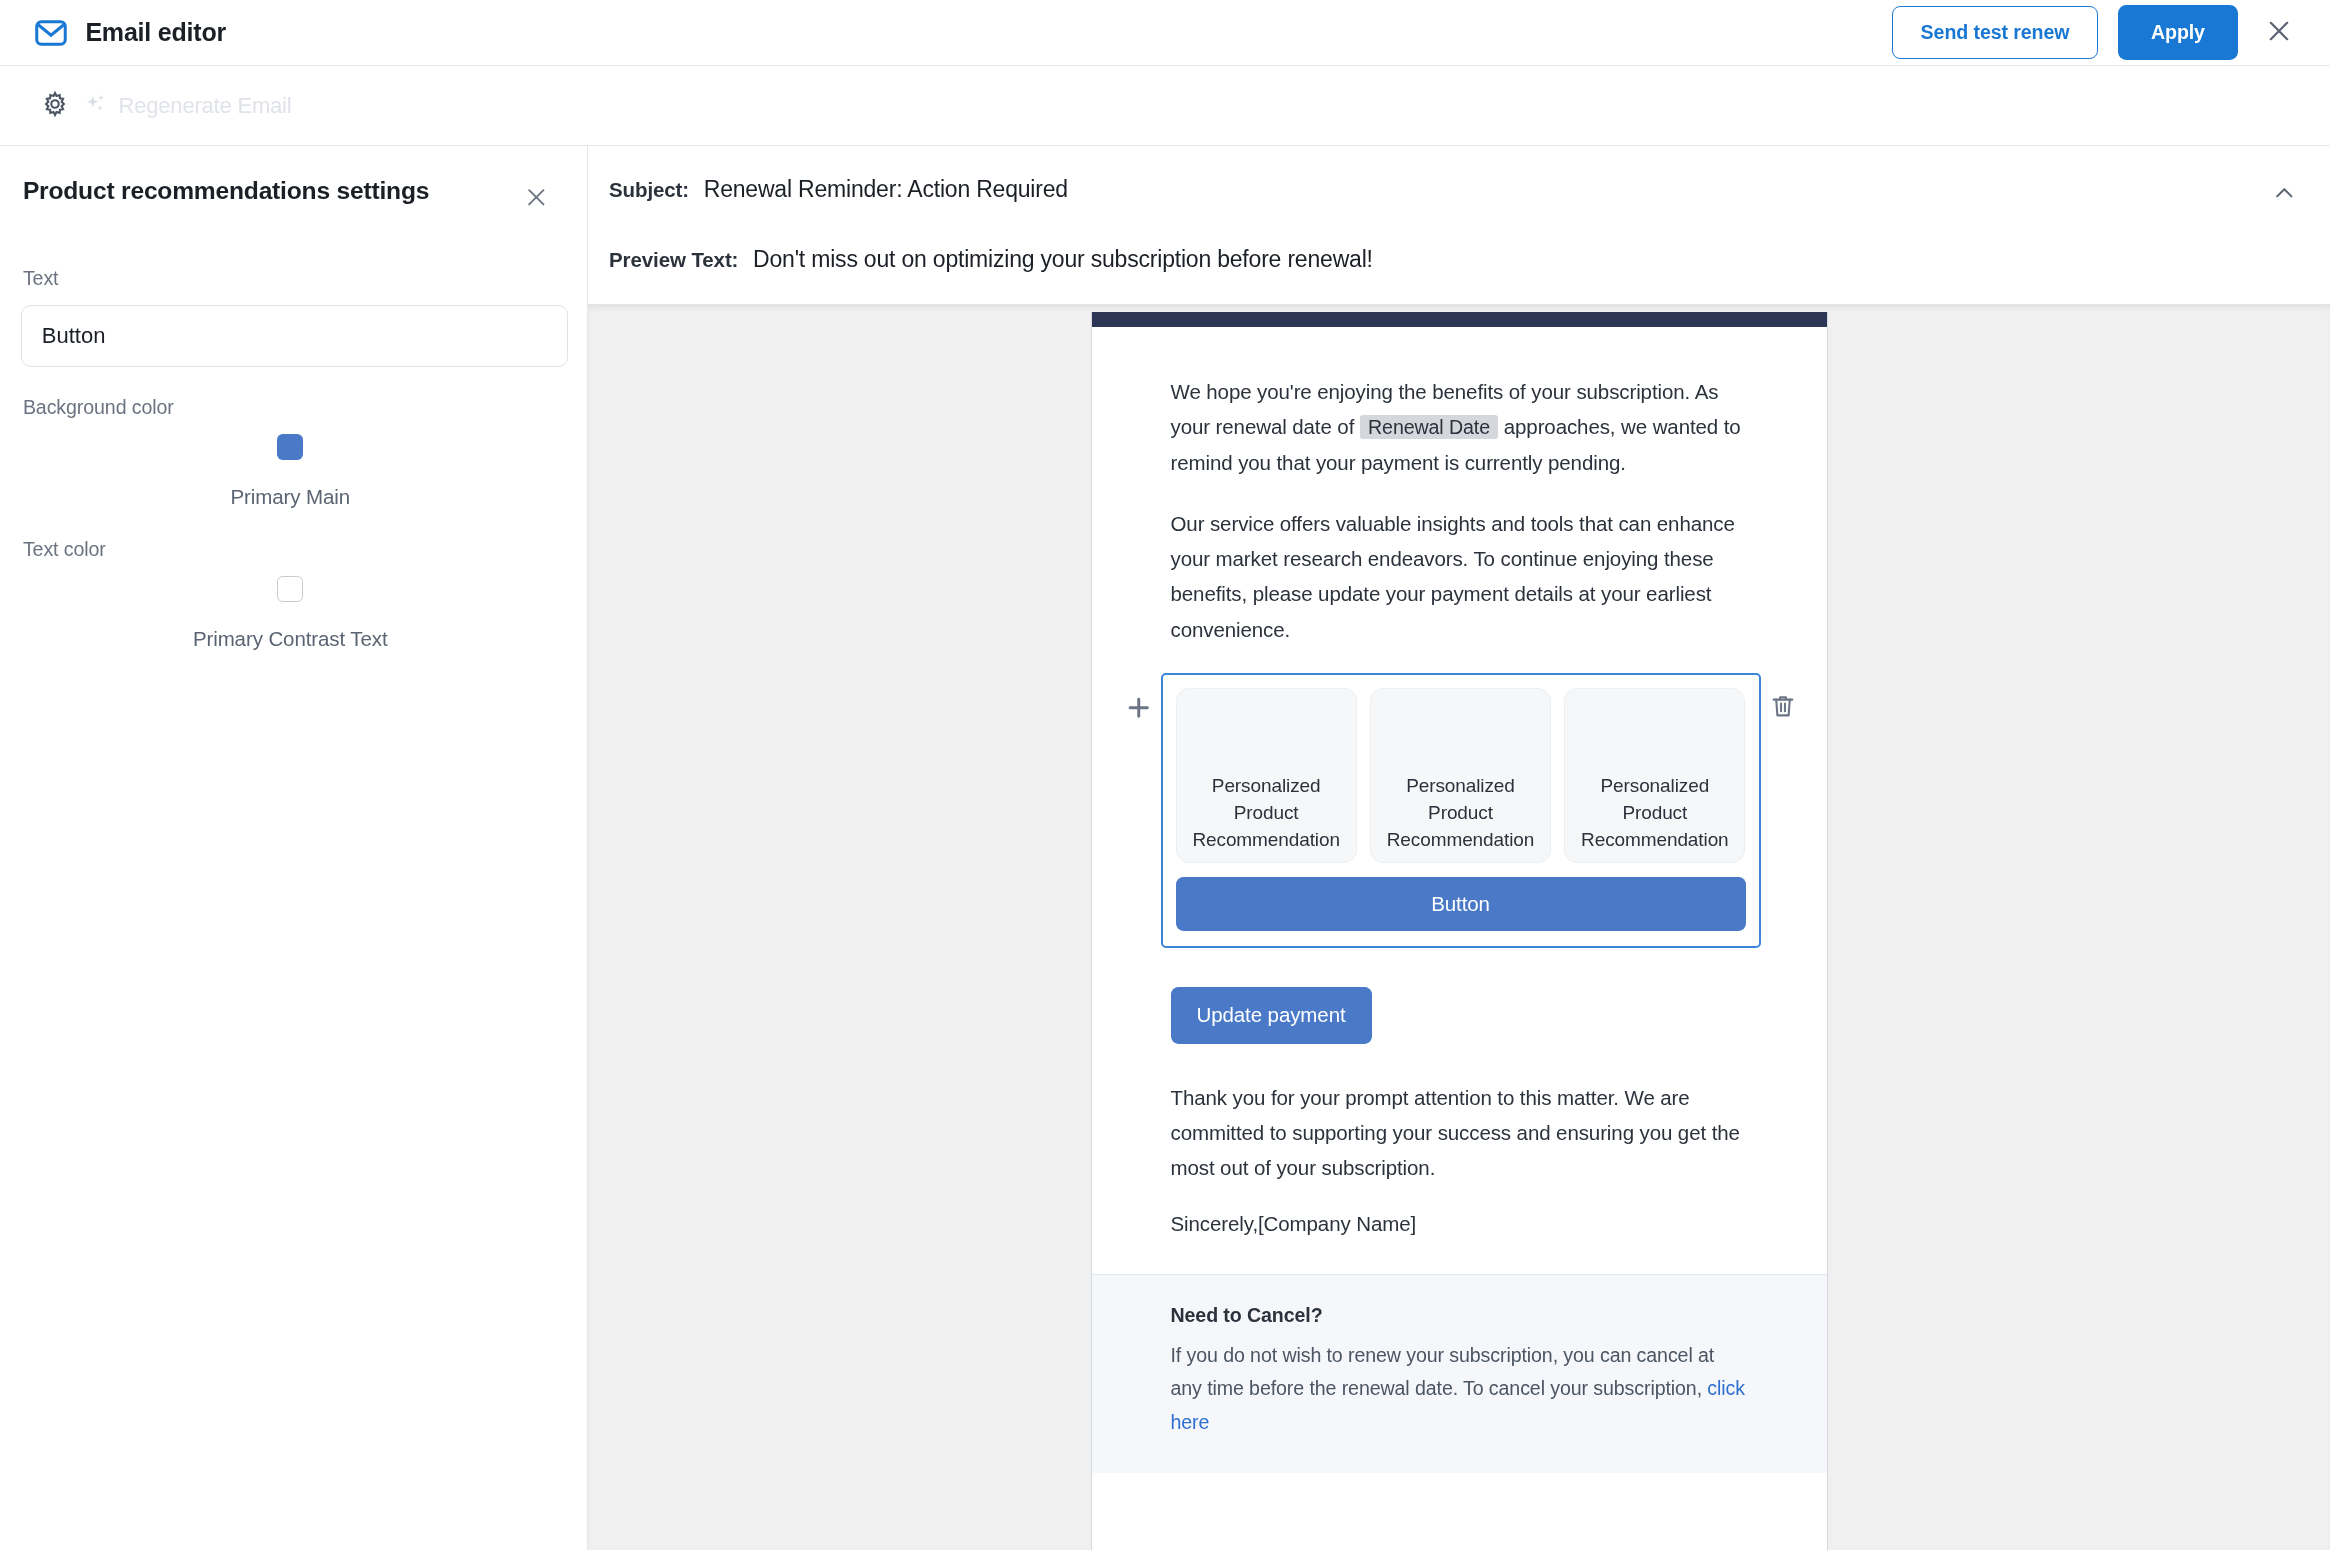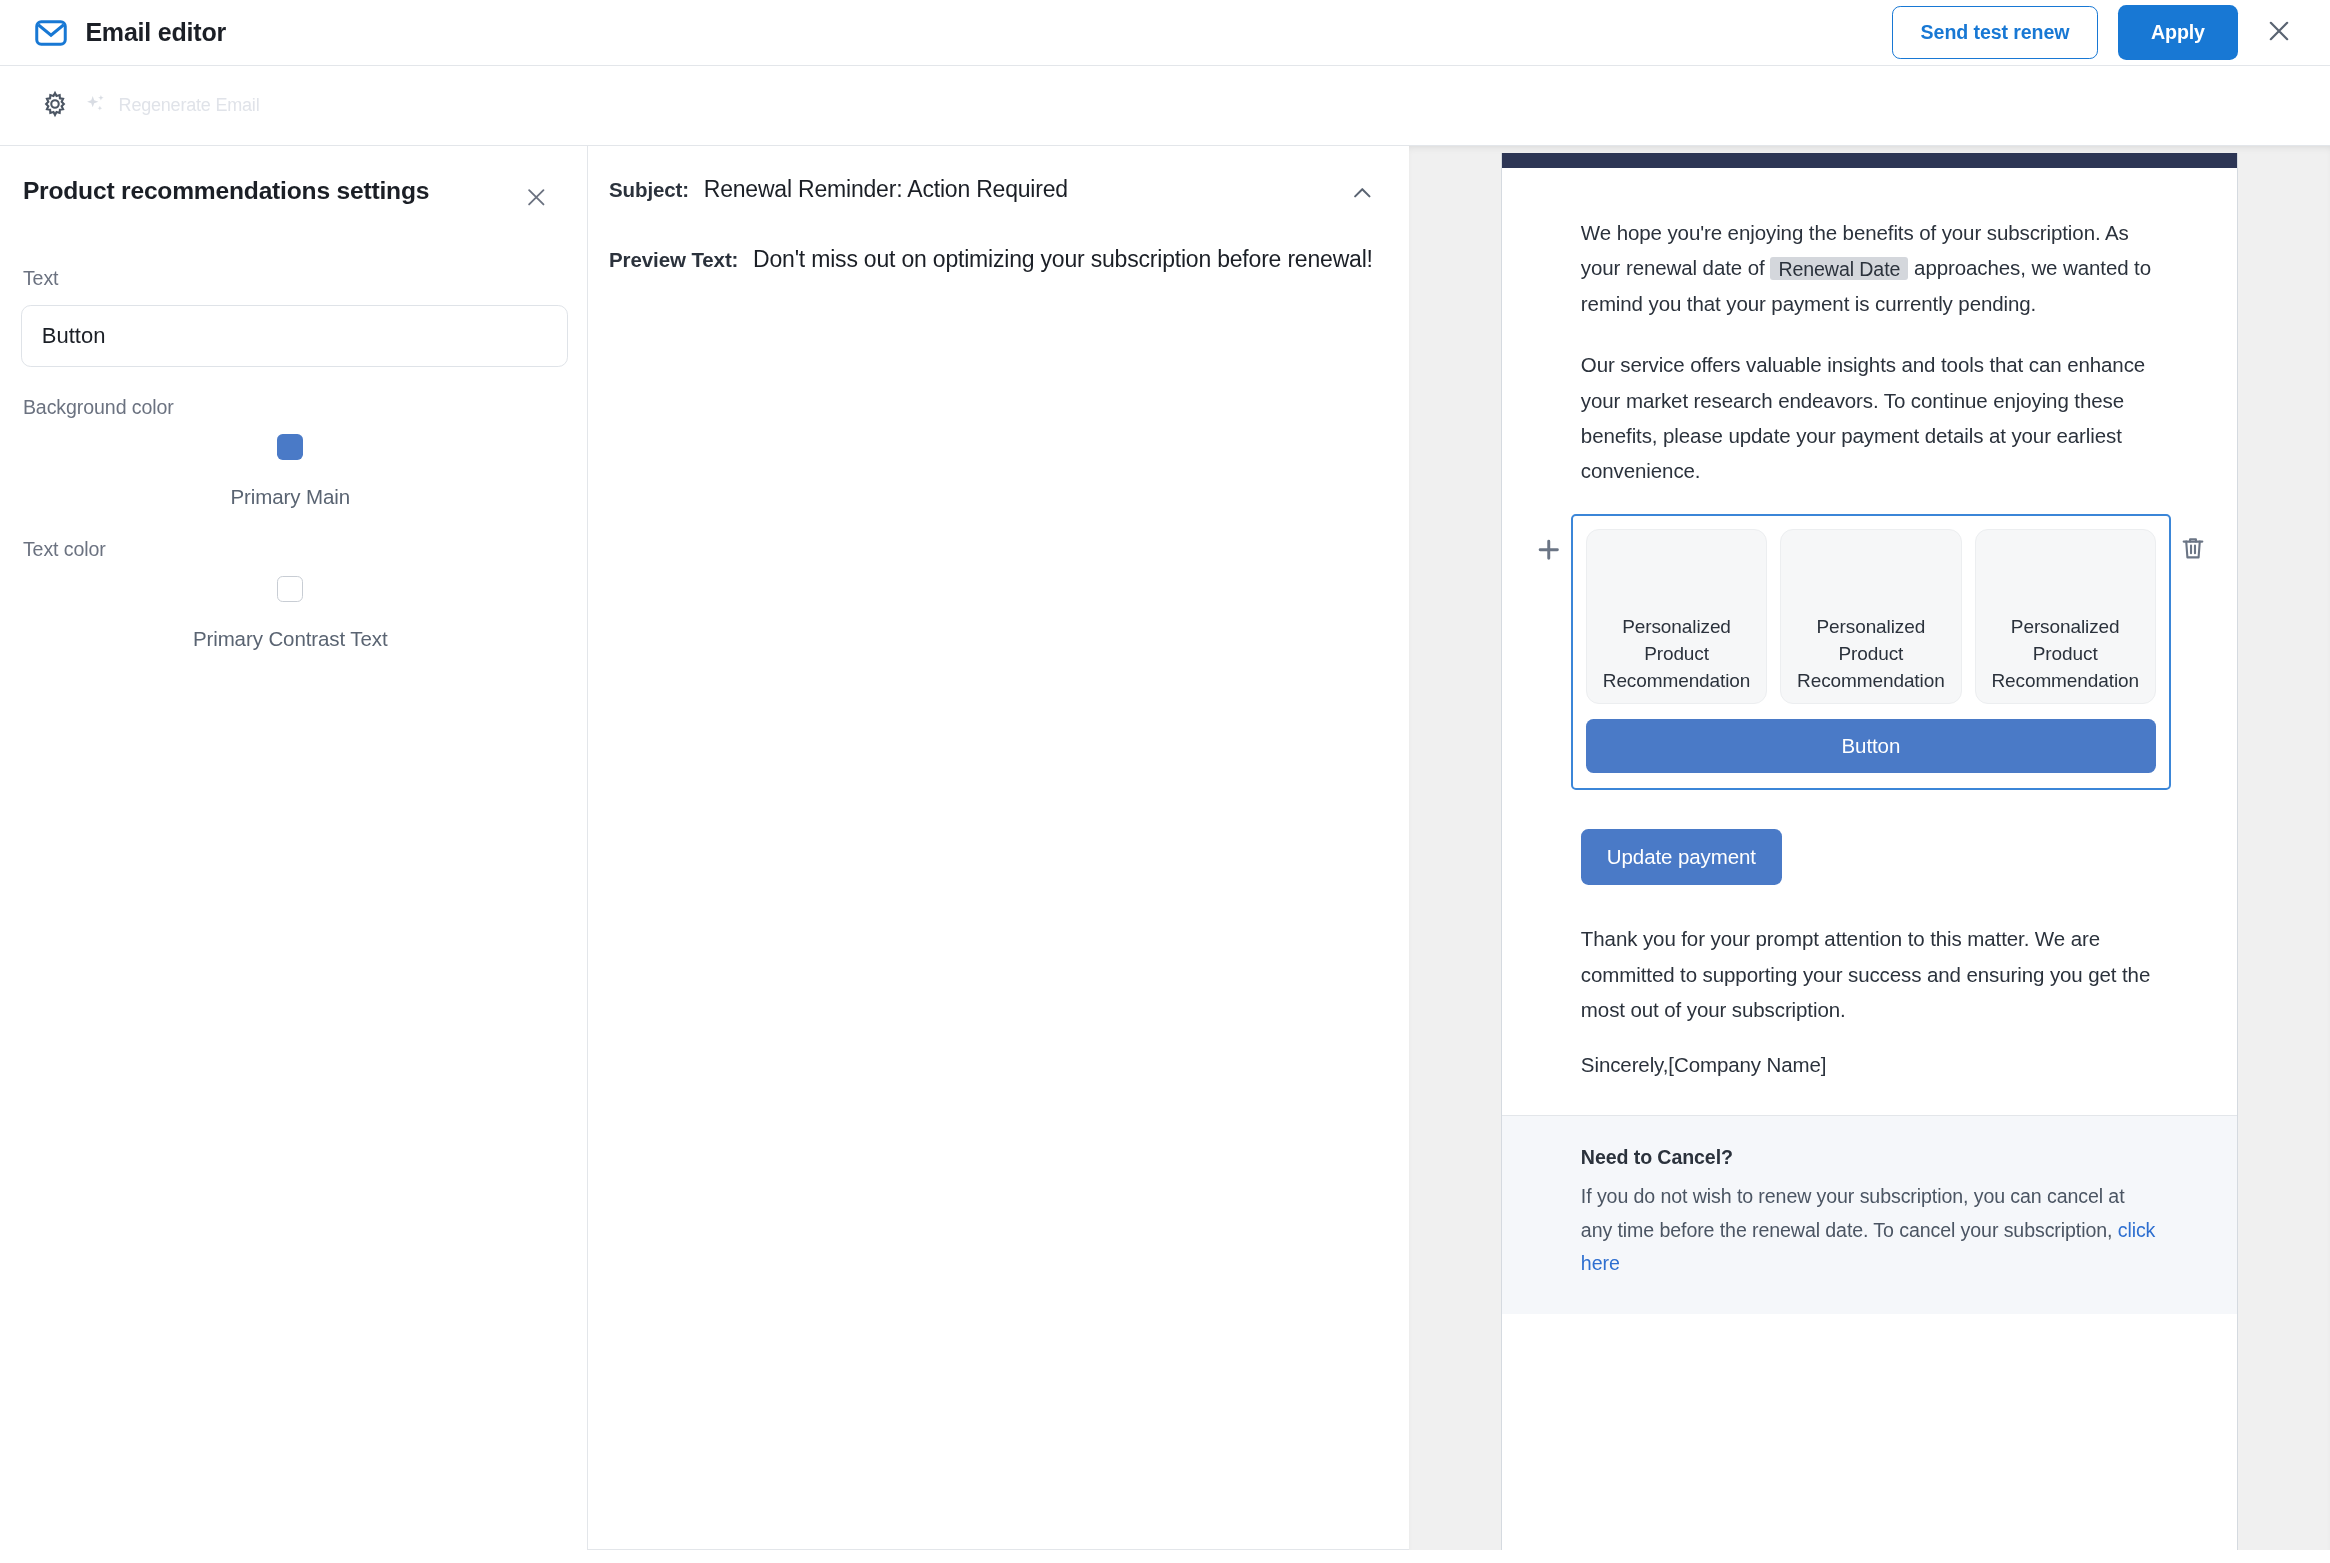--- a/index.html
+++ b/index.html
@@ -48,21 +48,21 @@
 
   
   .toolbar {
     height: 80px; display: flex; align-items: center;
     gap: 8.2px; padding: 0 33px;
     background: #ffffff;
     border-bottom: 1.6px solid #e3e6ea;
   }
   .tool-item { display: flex; align-items: center; gap: 9.8px; }
   .regen-label {
-    font-size: 18px; color: #e0e3e9; font-weight: 400;
+    font-size: 22px; color: #e0e3e9; font-weight: 400;
     letter-spacing: -0.2px;
   }
 
   
   .main { display: flex; height: calc(1563px - 79px - 80px); }
 
   
   .panel {
     width: 588px; flex: 0 0 588px;
     background: #ffffff;
@@ -93,21 +93,21 @@
     margin-bottom: 29.5px; padding-left: 3.3px; flex-direction: column;
   }
   .swatch {
     width: 26px; height: 26px; border-radius: 5.7px; flex: 0 0 26px;
   }
   .swatch.primary-main { background: #4a7ac7; }
   .swatch.contrast { background: #ffffff; border: 1.6px solid #c8cdd4; }
   .swatch-label { font-size: 20.5px; color: #5a6472; letter-spacing: -0.1px; }
 
   
-  .right { flex: 1; display: flex; flex-direction: row; min-width: 0; }
+  .right { flex: 1; display: flex; flex-direction: column; min-width: 0; }
 
   .meta {
     background: #ffffff; border-bottom: 1.6px solid #e3e6ea;
     padding: 29.5px 36px 31px 21px; position: relative;
   }
   .meta-row { display: flex; align-items: baseline; margin-bottom: 43px; }
   .meta-row:last-of-type { margin-bottom: 0; }
   .meta-label {
     font-size: 20.5px; font-weight: 700; color: #2b323c;
     letter-spacing: -0.1px;

